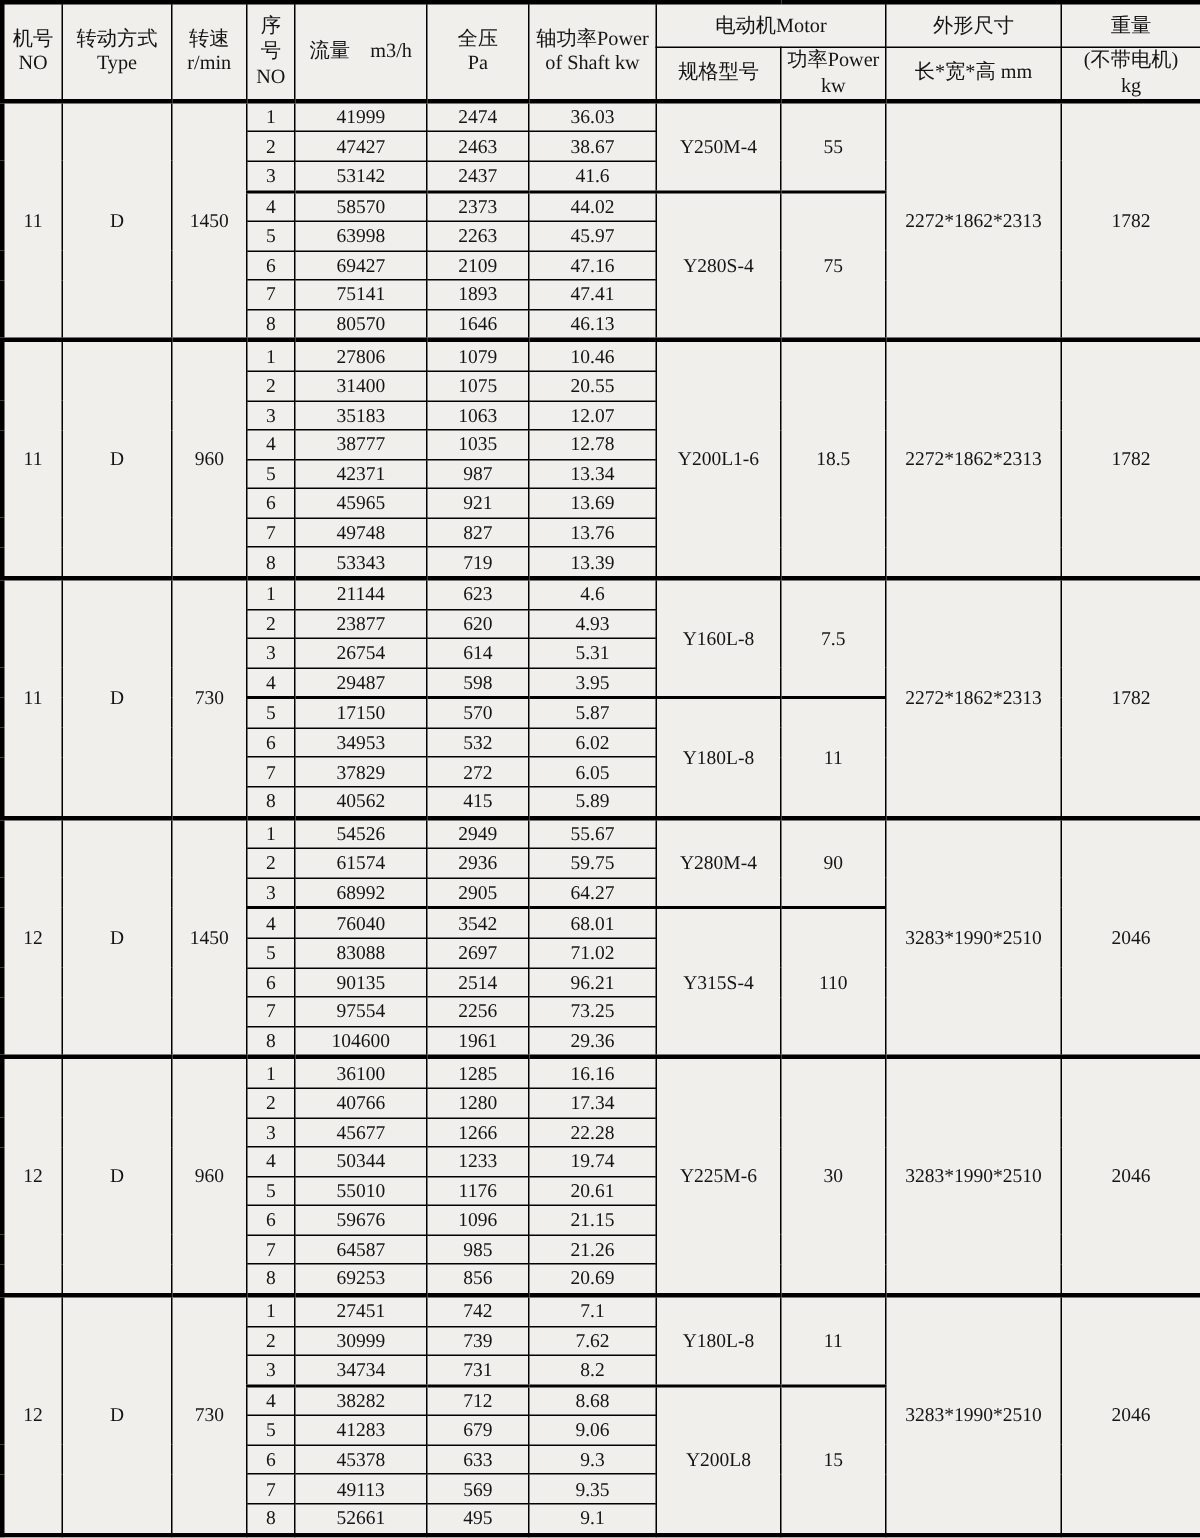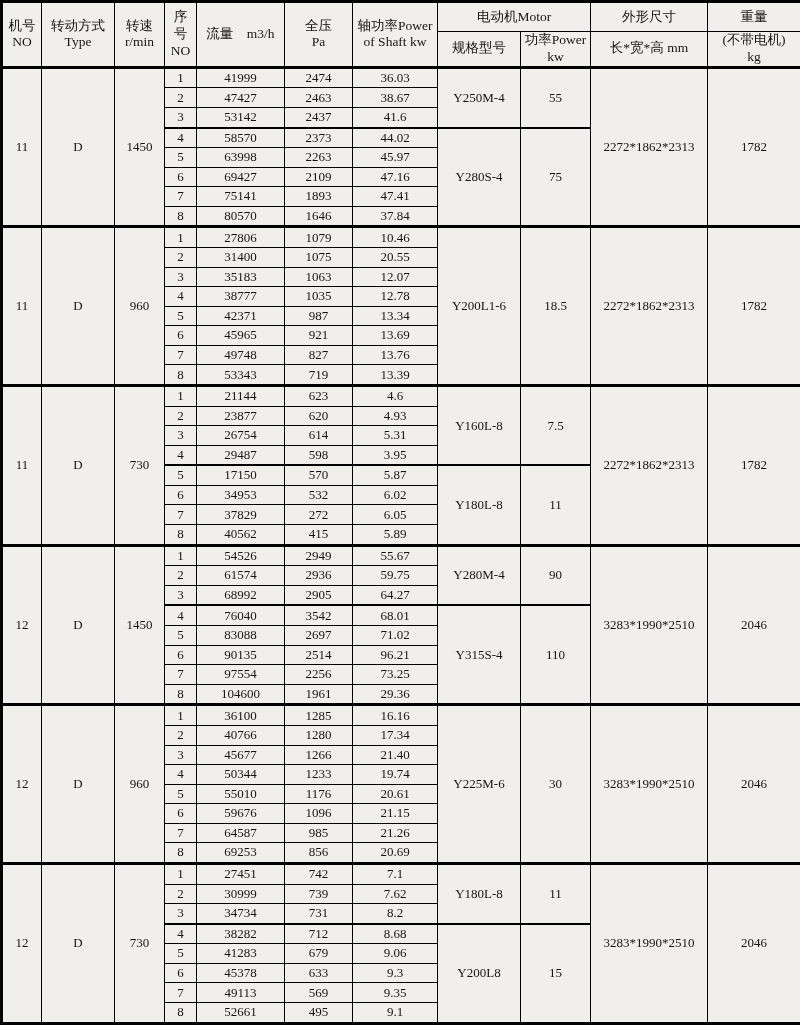--- a/index.html
+++ b/index.html
@@ -134,21 +134,21 @@
       <tr>
         <td>7</td>
         <td>75141</td>
         <td>1893</td>
         <td>47.41</td>
       </tr>
       <tr>
         <td>8</td>
         <td>80570</td>
         <td>1646</td>
-        <td>37.84</td>
+        <td>46.13</td>
       </tr>
       <tr>
         <td class="blk" rowspan="8">11</td>
         <td class="blk" rowspan="8">D</td>
         <td class="blk" rowspan="8">960</td>
         <td class="blk">1</td>
         <td class="blk">27806</td>
         <td class="blk">1079</td>
         <td class="blk">10.46</td>
         <td class="blk" rowspan="8">Y200L1-6</td>
@@ -328,21 +328,21 @@
       <tr>
         <td>2</td>
         <td>40766</td>
         <td>1280</td>
         <td>17.34</td>
       </tr>
       <tr>
         <td>3</td>
         <td>45677</td>
         <td>1266</td>
-        <td>21.40</td>
+        <td>22.28</td>
       </tr>
       <tr>
         <td>4</td>
         <td>50344</td>
         <td>1233</td>
         <td>19.74</td>
       </tr>
       <tr>
         <td>5</td>
         <td>55010</td>

